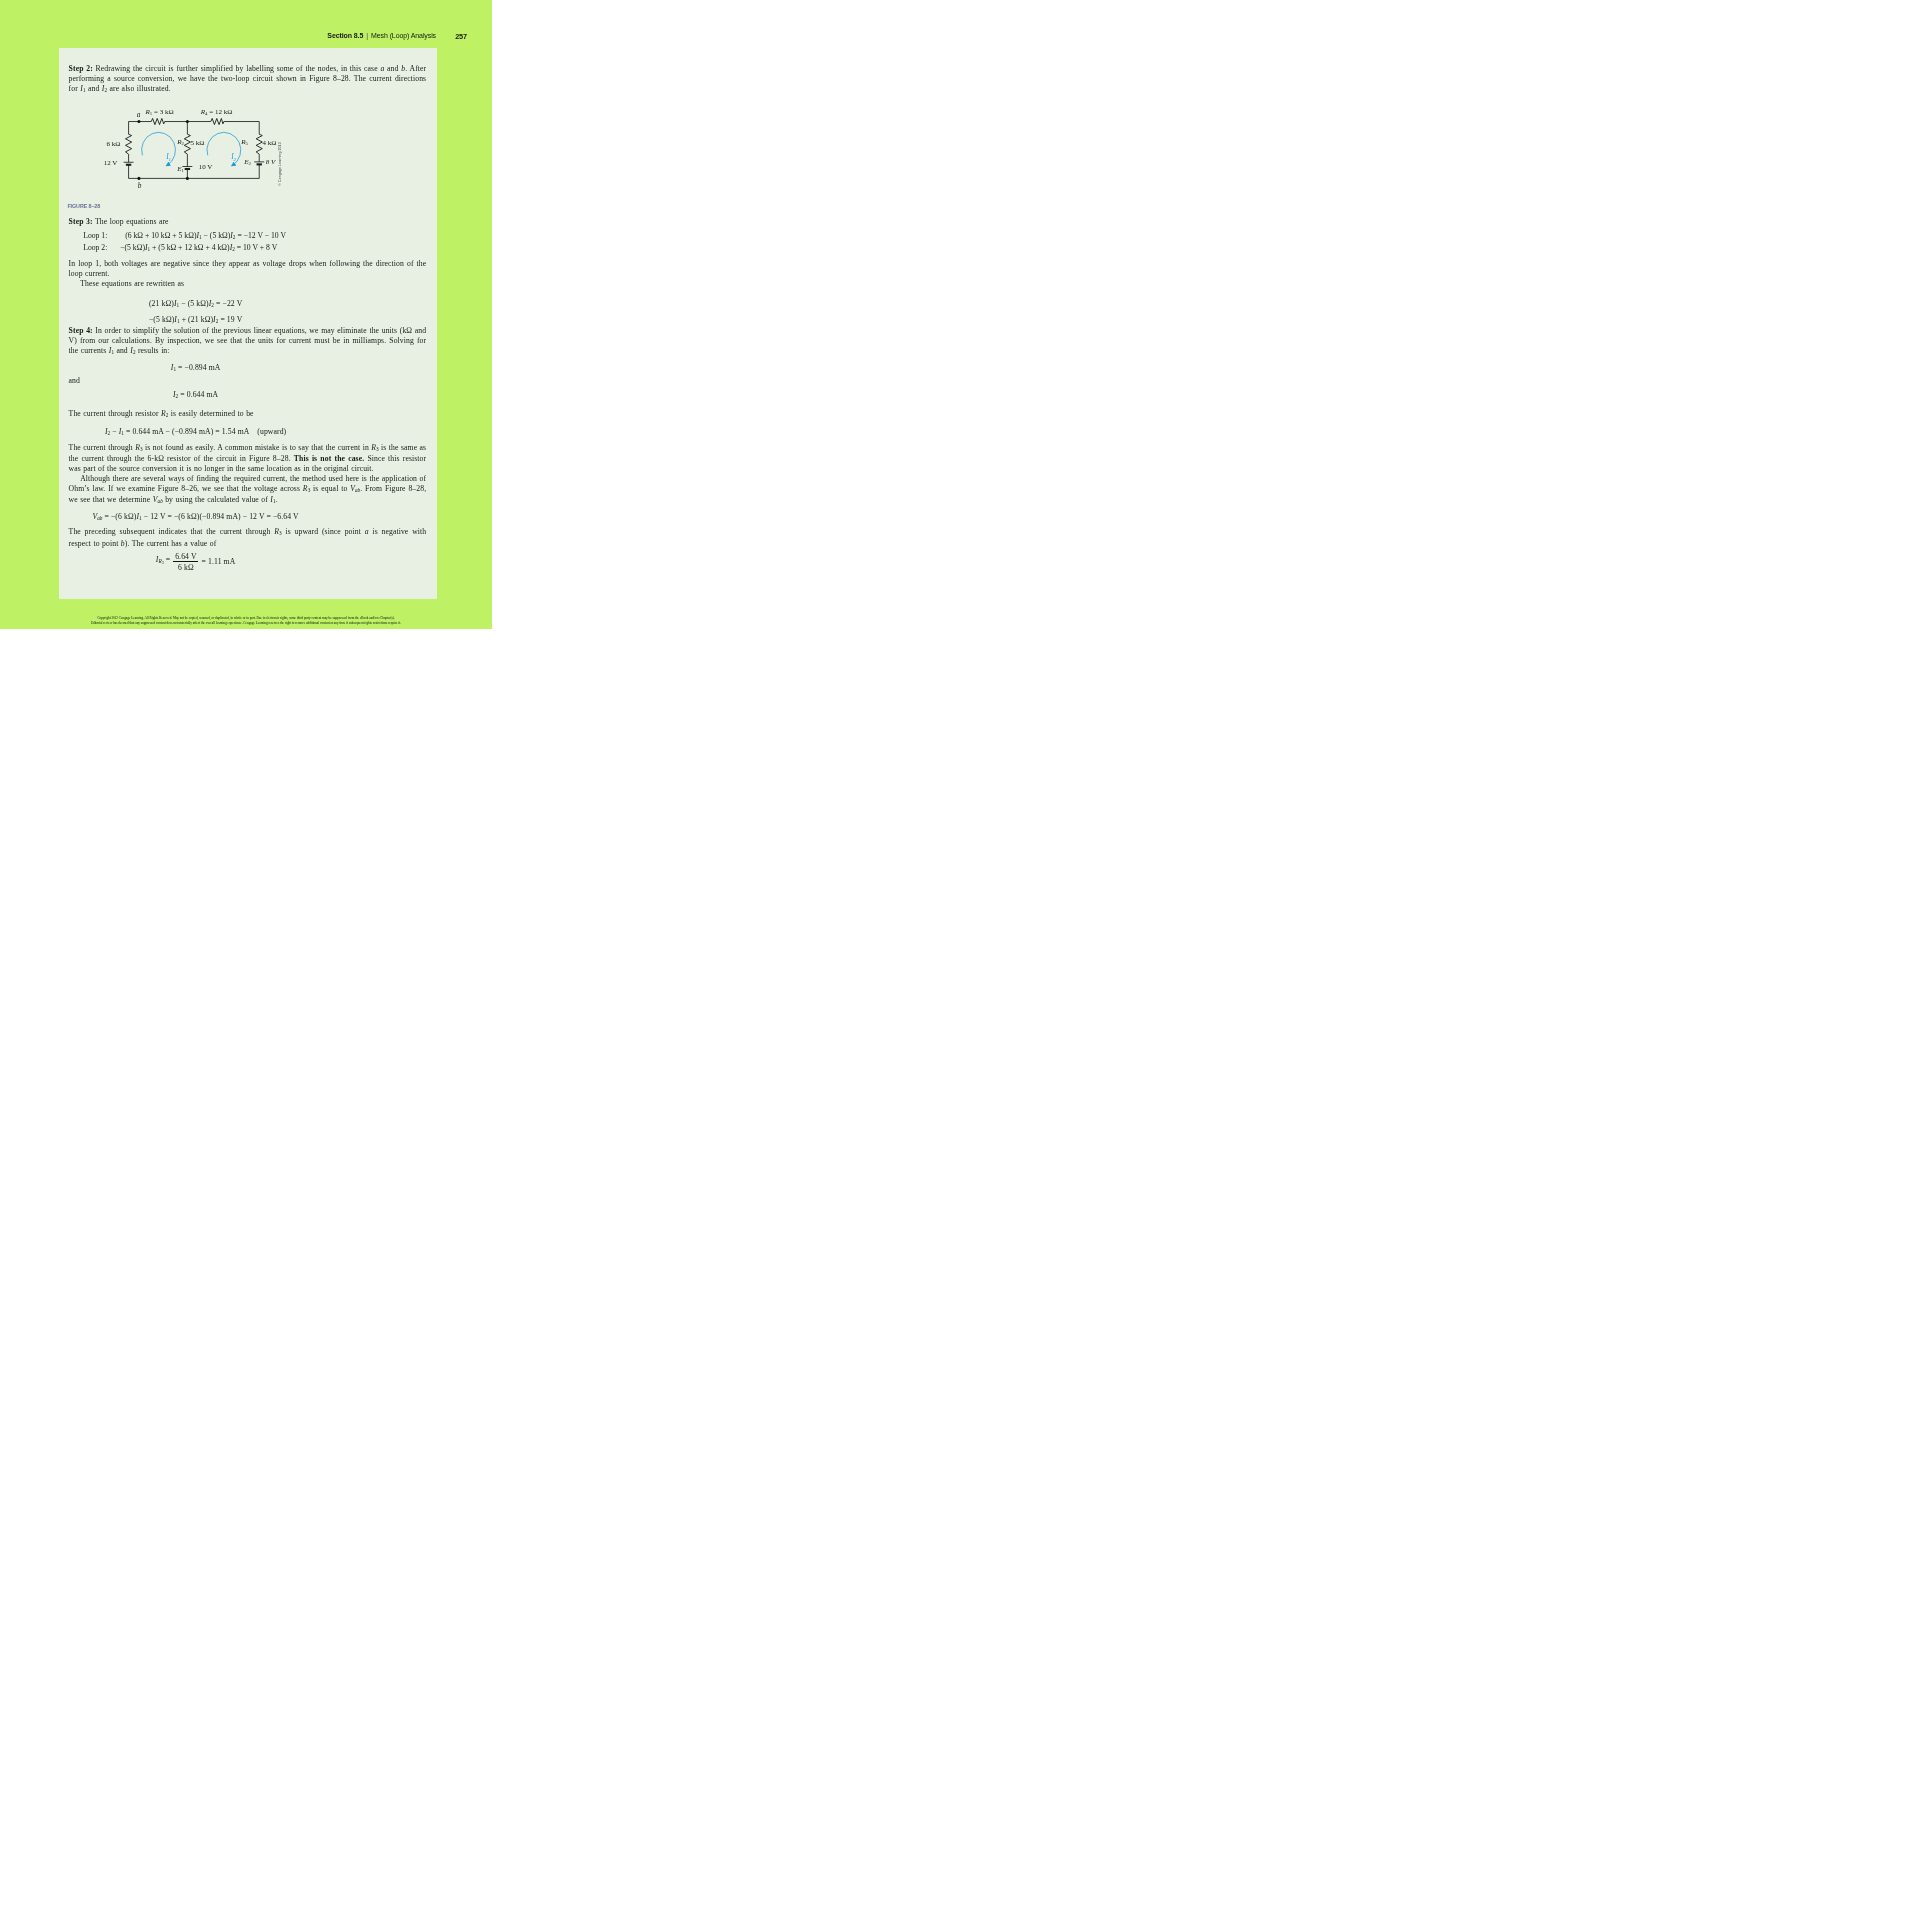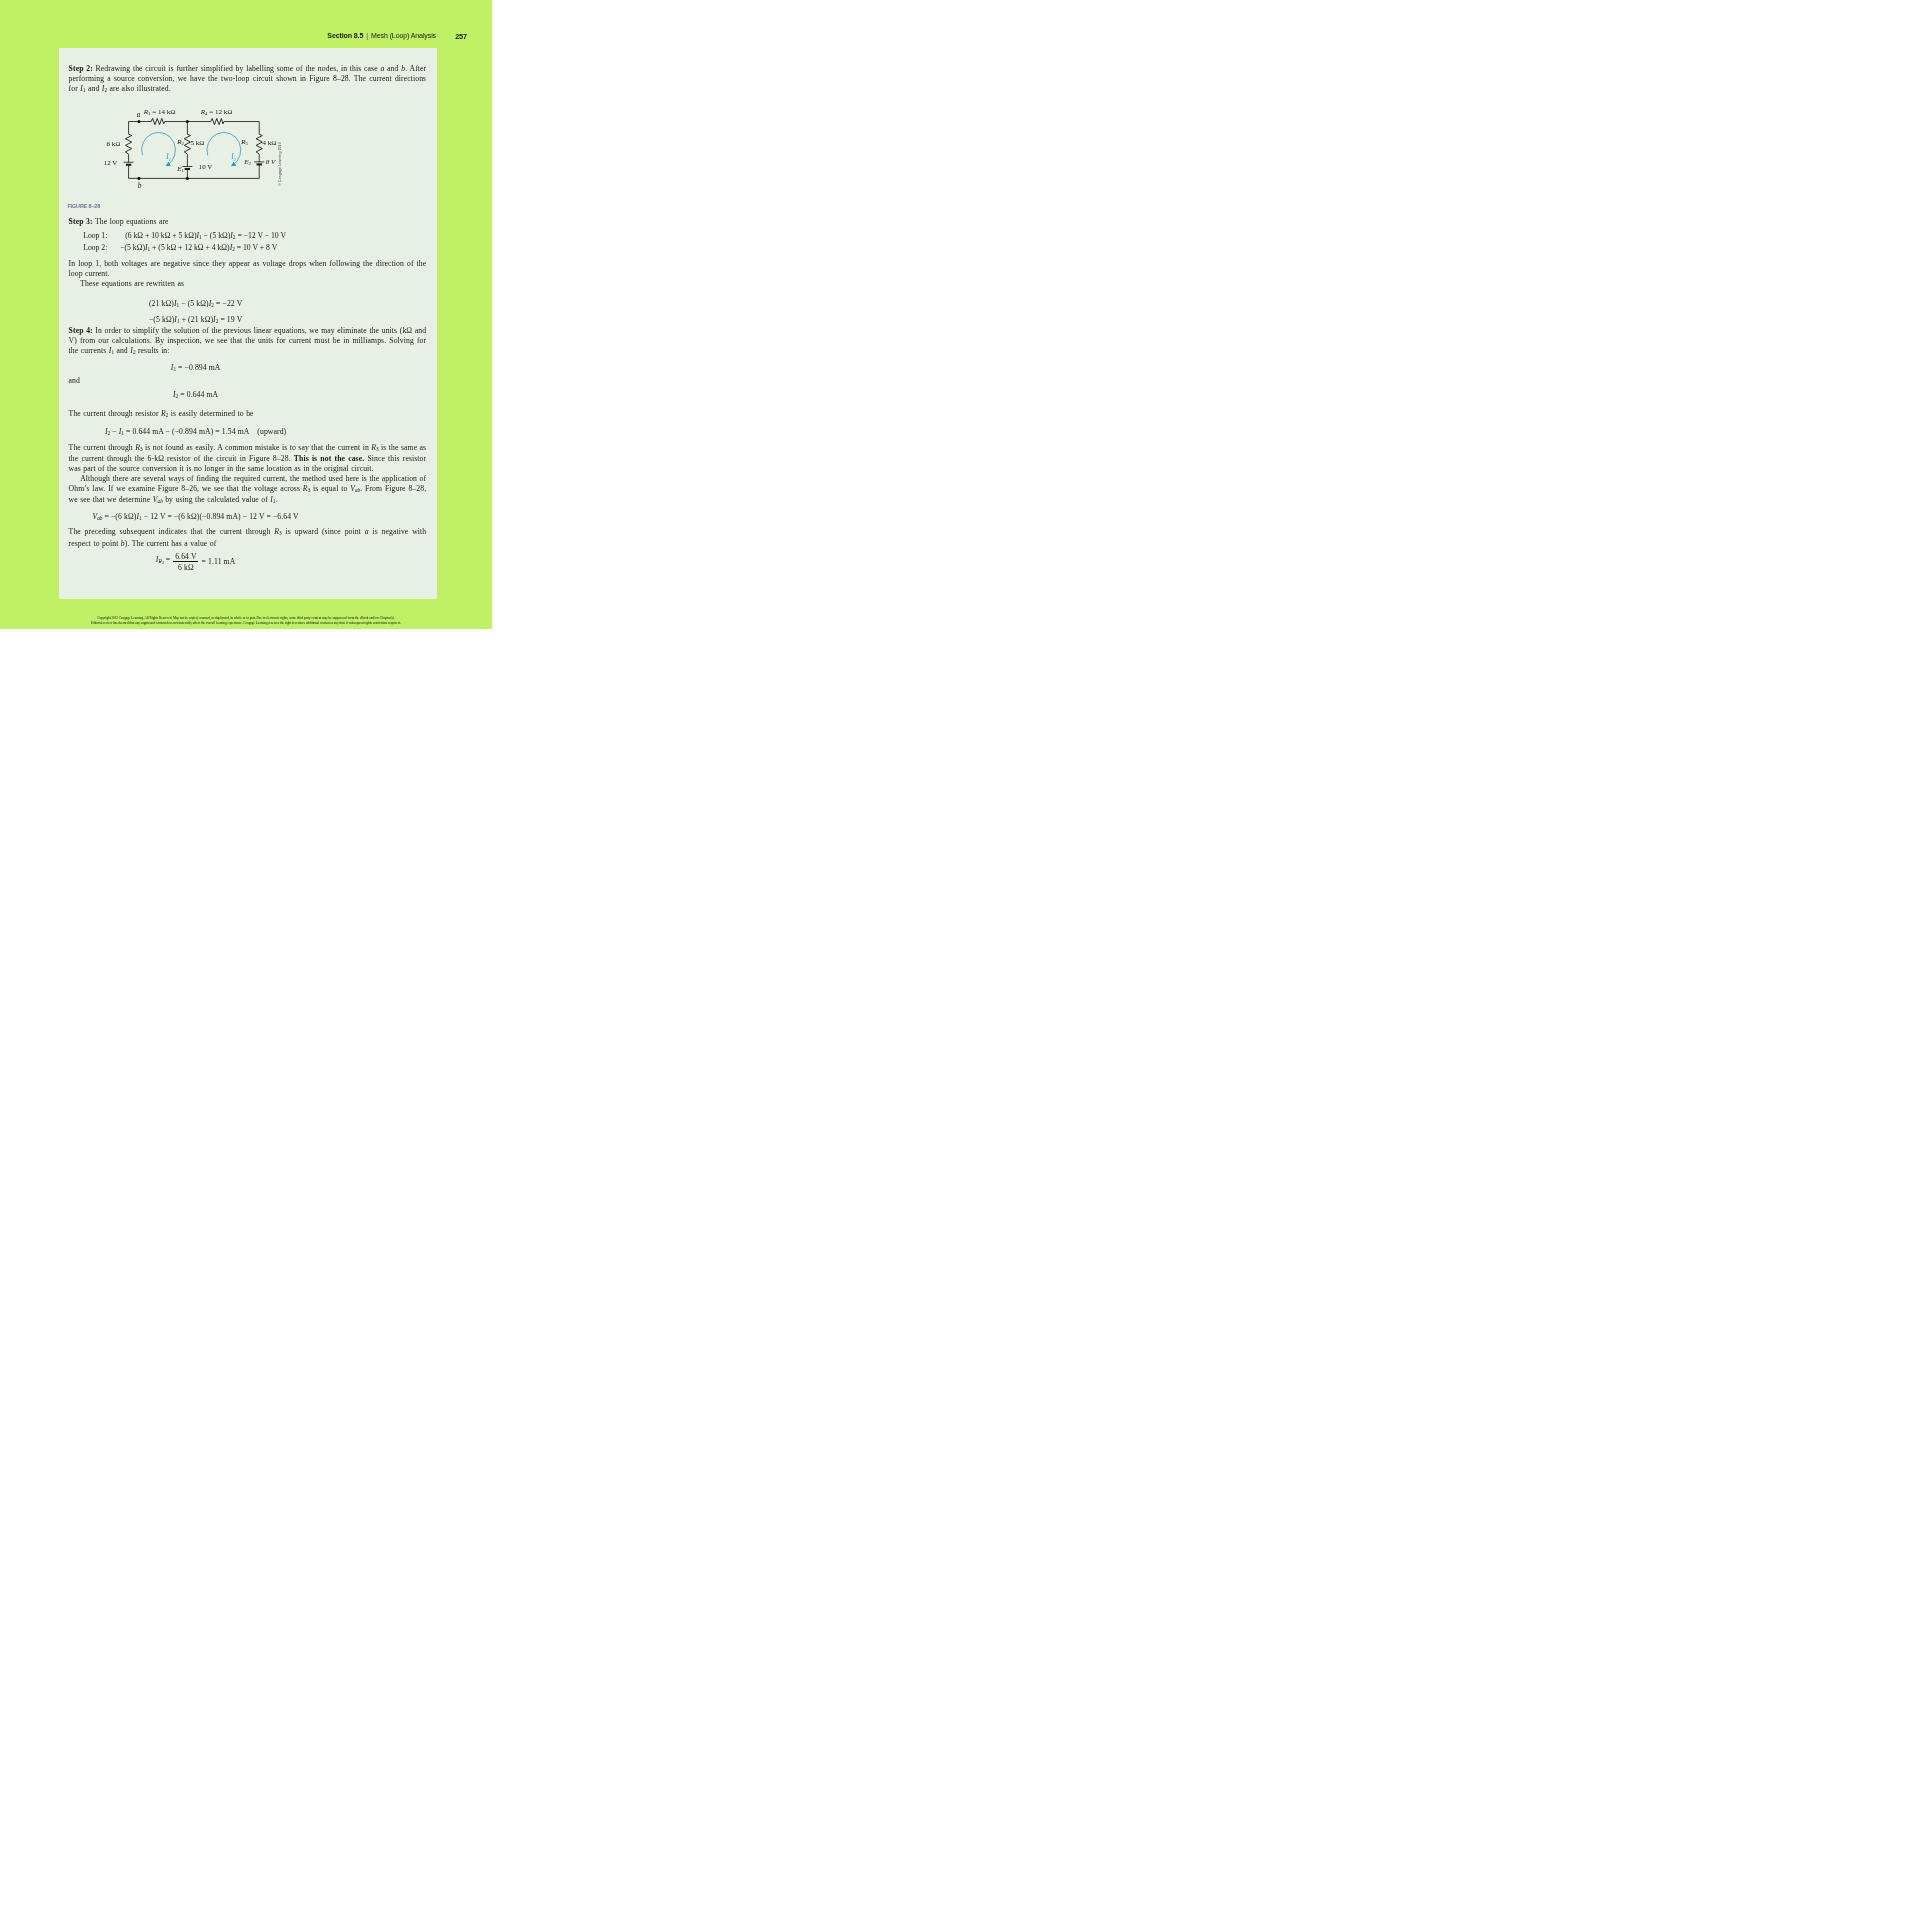--- a/index.html
+++ b/index.html
@@ -102,21 +102,21 @@
           <circle cx="307" cy="30" r="4"></circle>
           <circle cx="181" cy="178" r="4"></circle>
           <circle cx="307" cy="178" r="4"></circle>
         </g>
         <g stroke="#1b9bd7" stroke-width="2" fill="none">
           <path d="M190 118A44 46 0 1 1 254 144" marker-end="url(#ah)"></path>
           <path d="M360 118A44 46 0 1 1 424 144" marker-end="url(#ah)"></path>
         </g>
       </svg>
 
-      <span class="fl" style="left:91px;top:3.1px;"><span class="rs-i">R</span><span class="rs-u">1</span><span> = 14 kΩ</span></span>
+      <span class="fl" style="left:91px;top:3.1px;"><span class="rs-i">R</span><span class="rs-u">1</span><span> = 3 kΩ</span></span>
       <span class="fl" style="left:148px;top:3.1px;"><span class="rs-i">R</span><span class="rs-u">4</span><span> = 12 kΩ</span></span>
       <span class="fl it" style="left:70px;top:5px;">a</span>
       <span class="fl it" style="left:71px;top:76px;">b</span>
       <span class="fl" style="left:45px;top:34px;">6 kΩ</span>
       <span class="fl" style="left:42px;top:53px;">12 V</span>
       <span class="fl" style="left:112px;top:33px;"><span class="rs-i">R</span><span class="rs-u">2</span></span>
       <span class="fl" style="left:129px;top:33px;">5 kΩ</span>
       <span class="fl" style="left:176px;top:33px;"><span class="rs-i">R</span><span class="rs-u">5</span></span>
       <span class="fl" style="left:201px;top:33px;">4 kΩ</span>
       <span class="fl" style="left:112px;top:60px;"><span class="rs-i">E</span><span class="rs-u">1</span></span>

